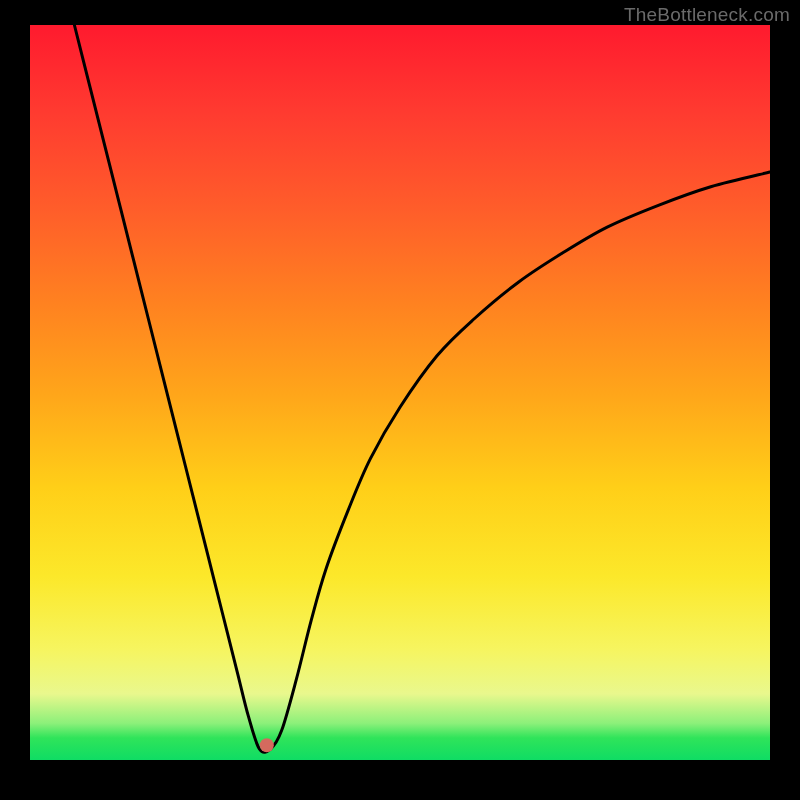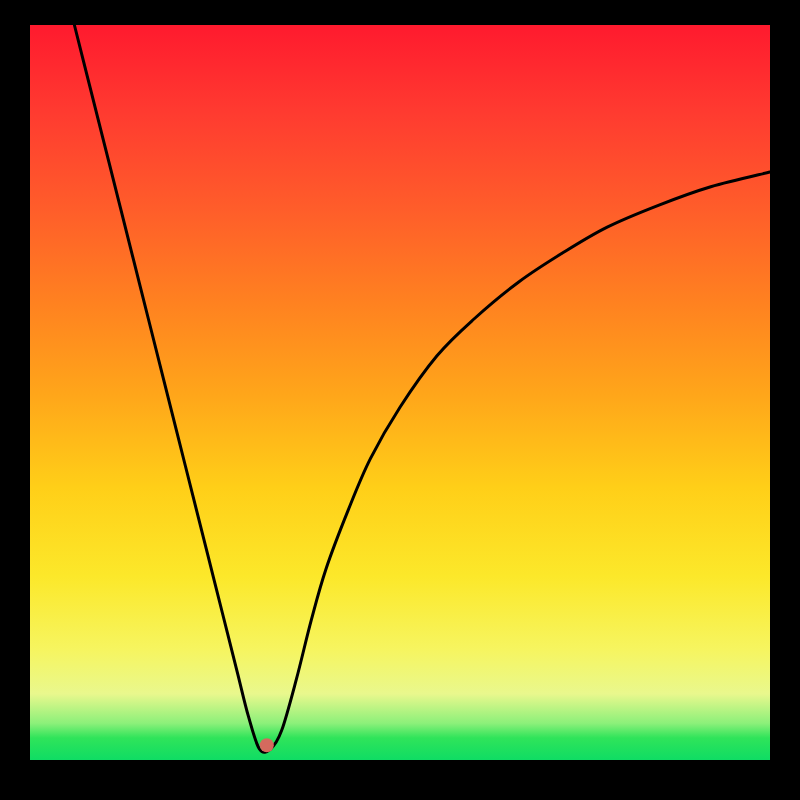--- a/index.html
+++ b/index.html
@@ -56,20 +56,21 @@
     top: 0;
     width: 740px;
     height: 735px;
     overflow: visible;
   }
 </style>
 </head>
 <body>
 
 <div class="frame">
+  <div class="watermark">TheBottleneck.com</div>
 
   <div class="plot-area">
     <svg class="curve" viewBox="0 0 740 735" preserveAspectRatio="none">
       <path id="curve-path" fill="none" stroke="#000" stroke-width="3" stroke-linejoin="round" stroke-linecap="round" d="M 44.4 0 C 46.86666666666667 9.799999999999992, 54.266666666666666 39.199999999999946, 59.2 58.799999999999955 C 64.13333333333334 78.39999999999996, 69.06666666666666 98.00000000000001, 74 117.60000000000002 C 78.93333333333334 137.20000000000002, 83.86666666666666 156.79999999999998, 88.8 176.39999999999998 C 93.73333333333333 195.99999999999997, 98.66666666666667 215.6, 103.60000000000001 235.2 C 108.53333333333335 254.79999999999998, 113.46666666666667 274.4, 118.4 294 C 123.33333333333334 313.6, 128.26666666666665 333.2, 133.2 352.8 C 138.13333333333333 372.40000000000003, 143.06666666666666 392, 148 411.6 C 152.93333333333334 431.20000000000005, 157.86666666666667 450.8, 162.8 470.40000000000003 C 167.73333333333335 490.00000000000006, 172.66666666666666 509.6, 177.6 529.2 C 182.53333333333333 548.8000000000001, 187.46666666666667 568.4, 192.4 588 C 197.33333333333334 607.6, 202.88333333333335 629.65, 207.20000000000002 646.8 C 211.51666666666668 663.9499999999999, 214.6 678.0374999999999, 218.29999999999998 690.9 C 221.99999999999997 703.7625, 225.7 718.4625, 229.4 723.975 C 233.10000000000002 729.4875000000001, 236.8 727.0375, 240.5 723.975 C 244.2 720.9125, 247.28333333333336 717.2375000000001, 251.60000000000002 705.6 C 255.91666666666669 693.9625, 261.46666666666664 672.525, 266.4 654.15 C 271.3333333333333 635.775, 276.26666666666665 613.725, 281.2 595.35 C 286.1333333333333 576.975, 289.8333333333333 562.275, 296 543.9 C 302.1666666666667 525.525, 310.79999999999995 503.475, 318.2 485.1 C 325.6 466.725, 331.7666666666667 450.80000000000007, 340.40000000000003 433.65000000000003 C 349.03333333333336 416.5, 358.9 399.35, 370 382.2 C 381.1 365.04999999999995, 394.66666666666674 345.44999999999993, 407.00000000000006 330.74999999999994 C 419.33333333333337 316.04999999999995, 430.43333333333334 306.25, 444 294 C 457.56666666666666 281.75, 473.6 268.275, 488.40000000000003 257.25 C 503.20000000000005 246.225, 518 237.03750000000002, 532.8 227.85000000000002 C 547.5999999999999 218.66250000000002, 561.1666666666667 210.0875, 577.2 202.125 C 593.2333333333333 194.1625, 611.7333333333333 186.81250000000006, 629 180.07500000000005 C 646.2666666666667 173.33750000000003, 662.3000000000001 167.21249999999995, 680.8000000000001 161.69999999999993 C 699.3000000000001 156.18749999999991, 730.1333333333333 149.45, 740 147"></path>
       <circle id="marker-dot" cx="236.8" cy="720.3" r="7" fill="#d46a5e"></circle>
     </svg>
   </div>
 </div>
 
 </body></html>

